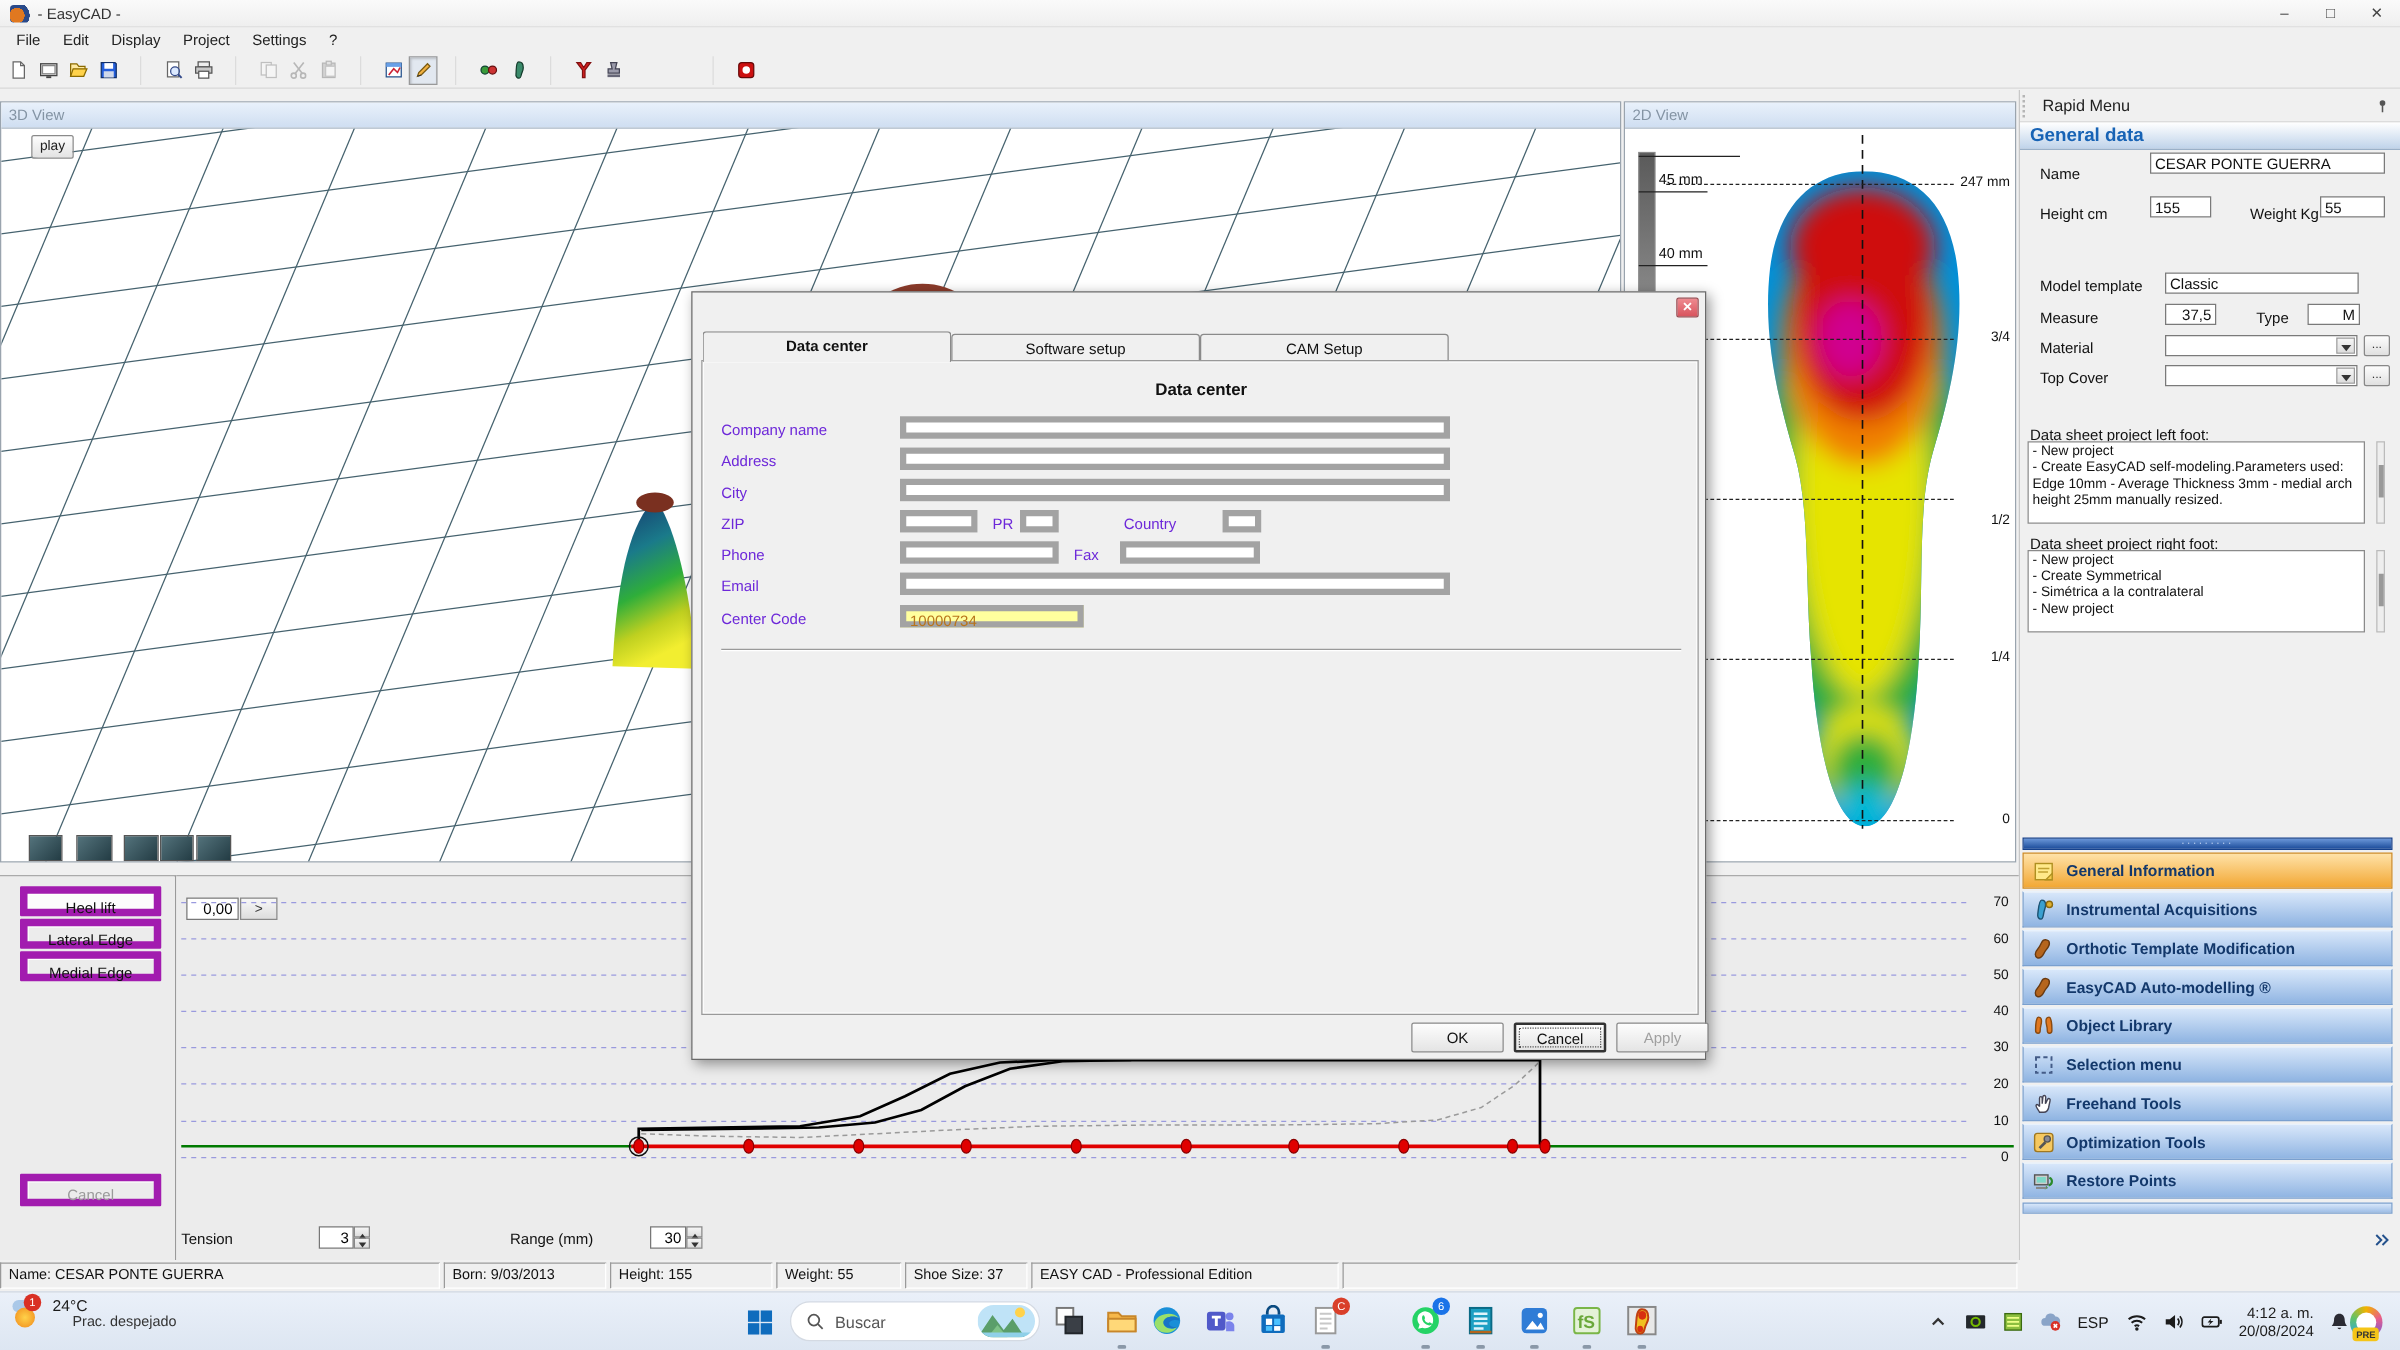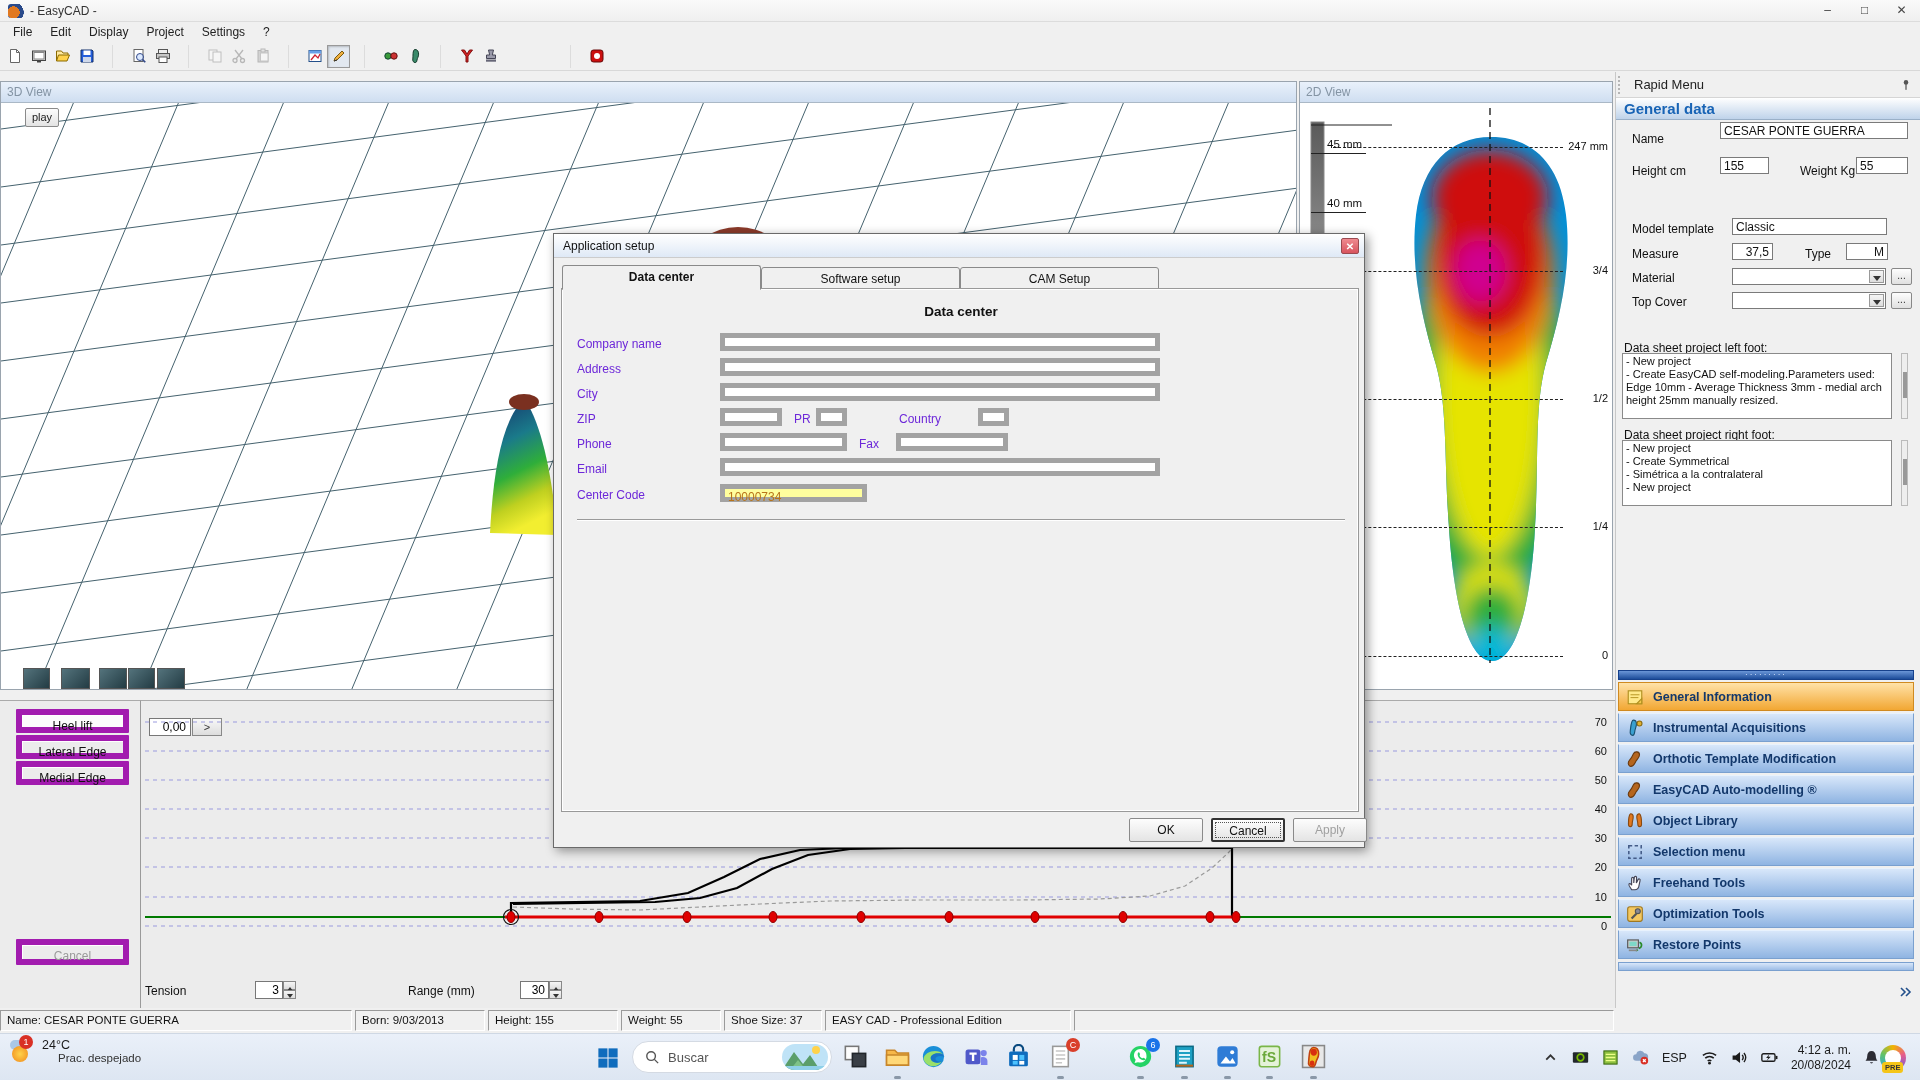--- a/index.html
+++ b/index.html
@@ -342,21 +342,21 @@
         <ellipse cx="180" cy="168" rx="26" ry="31" fill="#d00090"></ellipse>
       </g>
     </g>
     <line x1="190" y1="5" x2="190" y2="560" stroke="#111" stroke-width="1.3" stroke-dasharray="7 5"></line>
   </svg>
 <div class="guide" style="left: 33px; top: 65px; width: 230px;"></div>
     <div class="guide-label" style="right: 4px; top: 58px;">247 mm</div>
     <div class="guide" style="left: 33px; top: 189px; width: 230px;"></div>
     <div class="guide-label" style="right: 4px; top: 182px;">3/4</div>
     <div class="guide" style="left: 33px; top: 317px; width: 230px;"></div>
-    <div class="guide-label" style="right: 4px; top: 310px;">1/2</div>
+    <div class="guide-label" style="right: 4px; top: 328px;">1/2</div>
     <div class="guide" style="left: 33px; top: 445px; width: 230px;"></div>
     <div class="guide-label" style="right: 4px; top: 438px;">1/4</div>
     <div class="guide" style="left: 33px; top: 574px; width: 230px;"></div>
     <div class="guide-label" style="right: 4px; top: 567px;">0</div>
     <div class="scale-tick" style="left: 11px; top: 71px; width: 55px;"></div>
     <div class="scale-label" style="left: 27px; top: 56px;">45 mm</div>
     <div class="scale-tick" style="left: 11px; top: 130px; width: 55px;"></div>
     <div class="scale-label" style="left: 27px; top: 115px;">40 mm</div>
   </div>
 
@@ -553,21 +553,20 @@
     <div class="scell" style="width: 352px;">Name: CESAR PONTE GUERRA</div>
     <div class="scell" style="width: 130px;">Born: 9/03/2013</div>
     <div class="scell" style="width: 130px;">Height: 155</div>
     <div class="scell" style="width: 100px;">Weight: 55</div>
     <div class="scell" style="width: 98px;">Shoe Size: 37</div>
     <div class="scell" style="width: 246px;">EASY CAD - Professional Edition</div>
     <div class="scell" style="width: 540px;"></div>
   </div>
 
 <div id="dialog" class="abs">
-  <div id="dlg-title">Application setup</div>
   <div id="dlg-close">✕</div>
   <div class="tab active" style="left:8px;">Data center</div>
   <div class="tab" style="left:207px;">Software setup</div>
   <div class="tab" style="left:406px;">CAM Setup</div>
   <div id="dlg-body">
     <div id="dlg-heading">Data center</div>
     <div class="flabel" style="left:14px;top:47px;">Company name</div>
     <div class="finput" style="left:157px;top:43px;width:440px;"></div>
     <div class="flabel" style="left:14px;top:72px;">Address</div>
     <div class="finput" style="left:157px;top:68px;width:440px;"></div>

